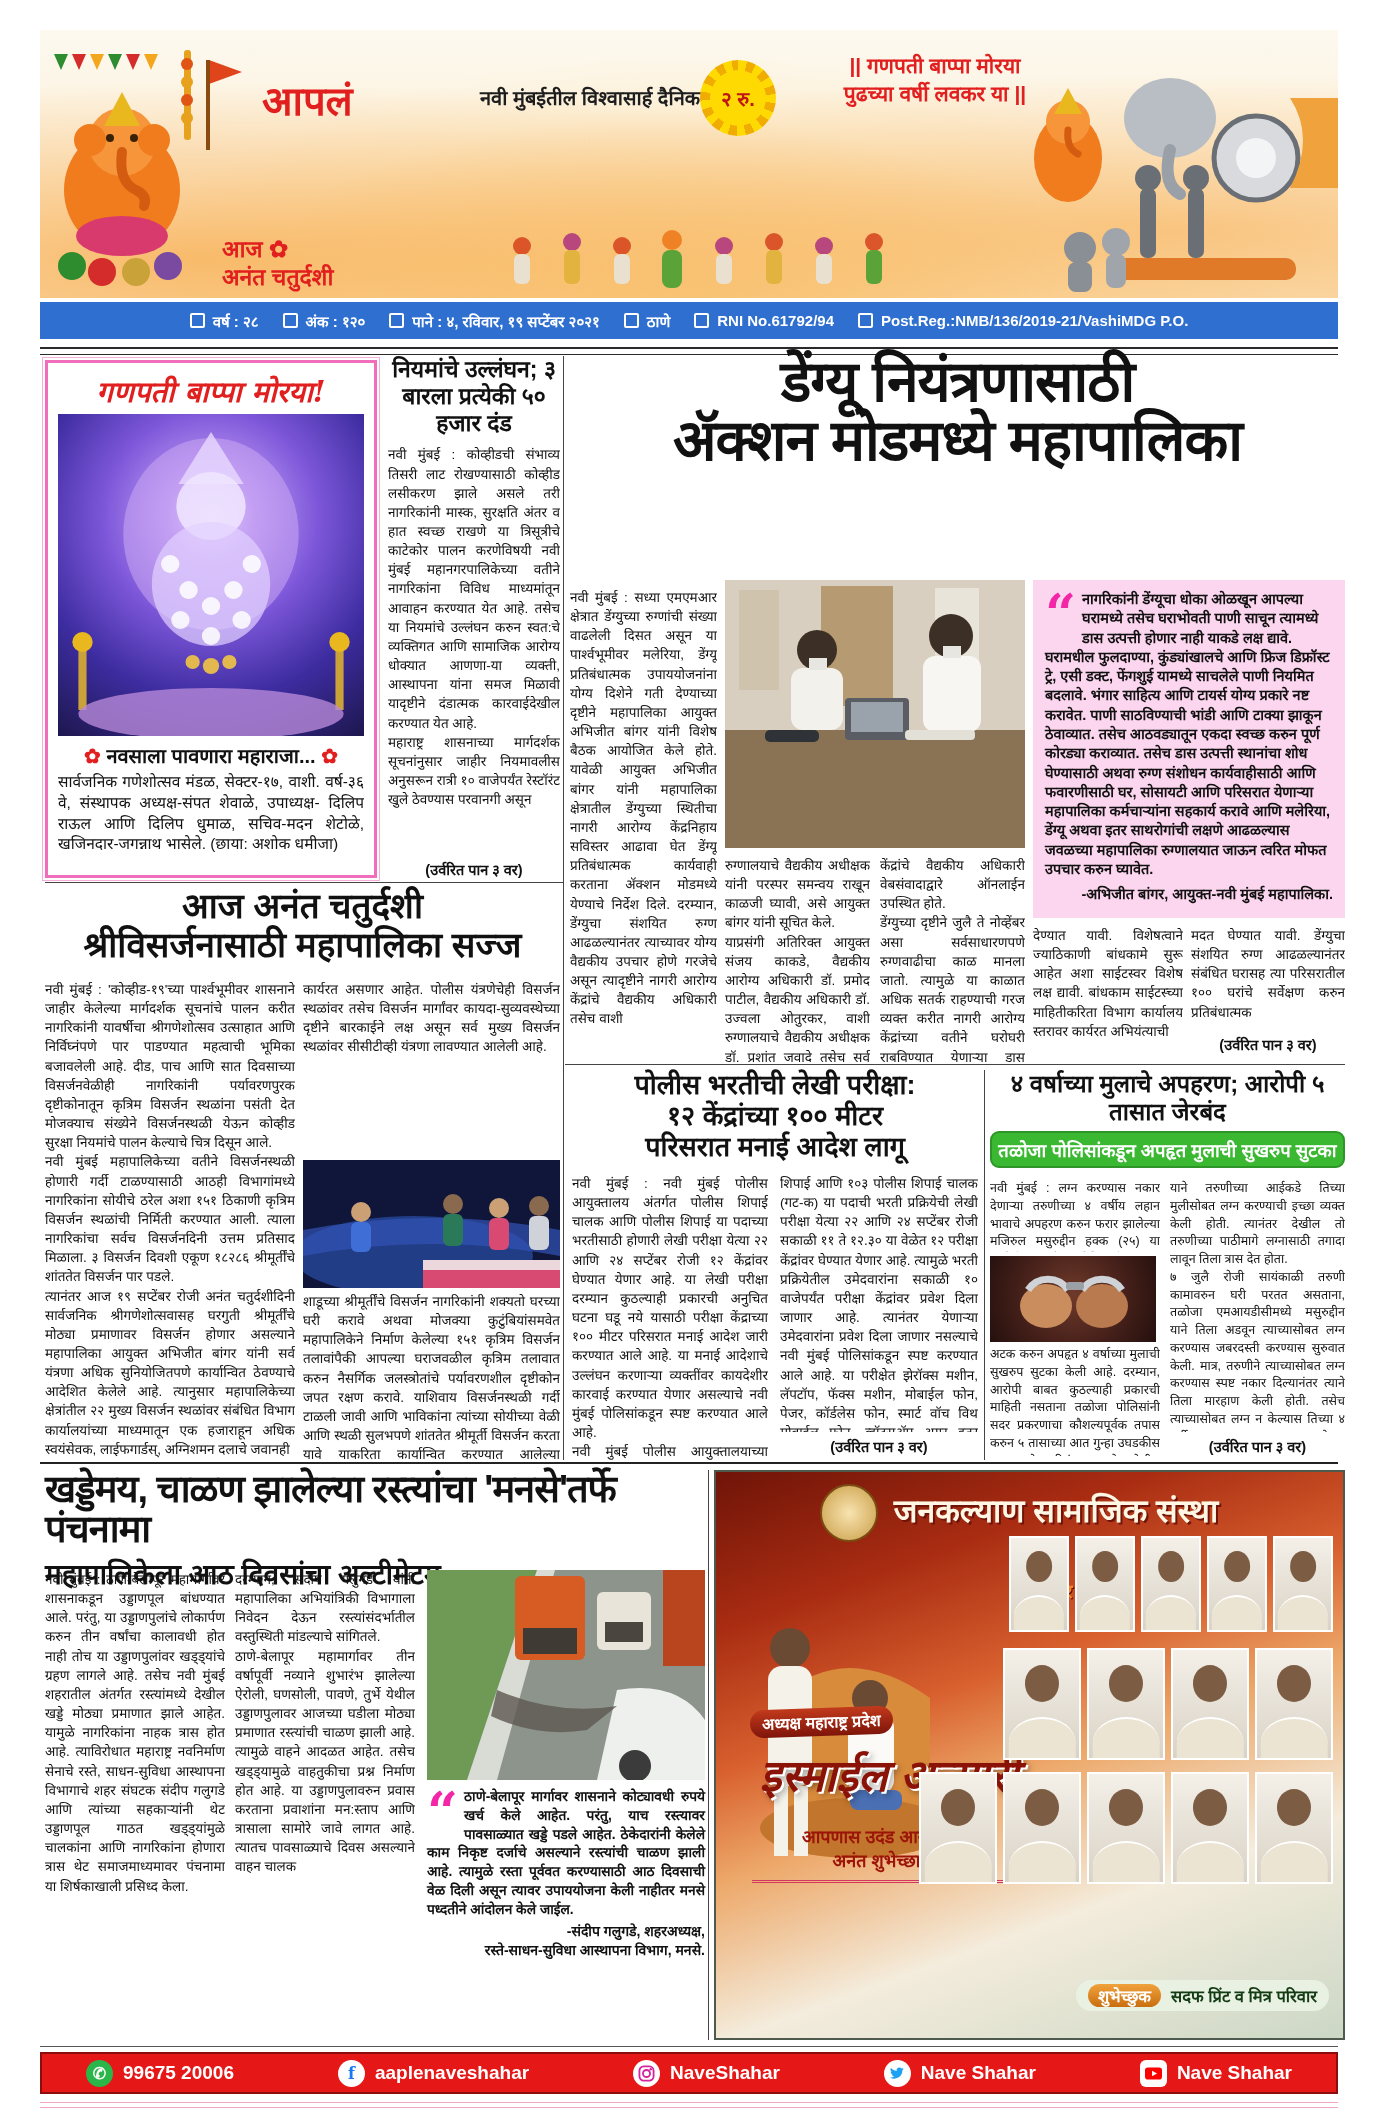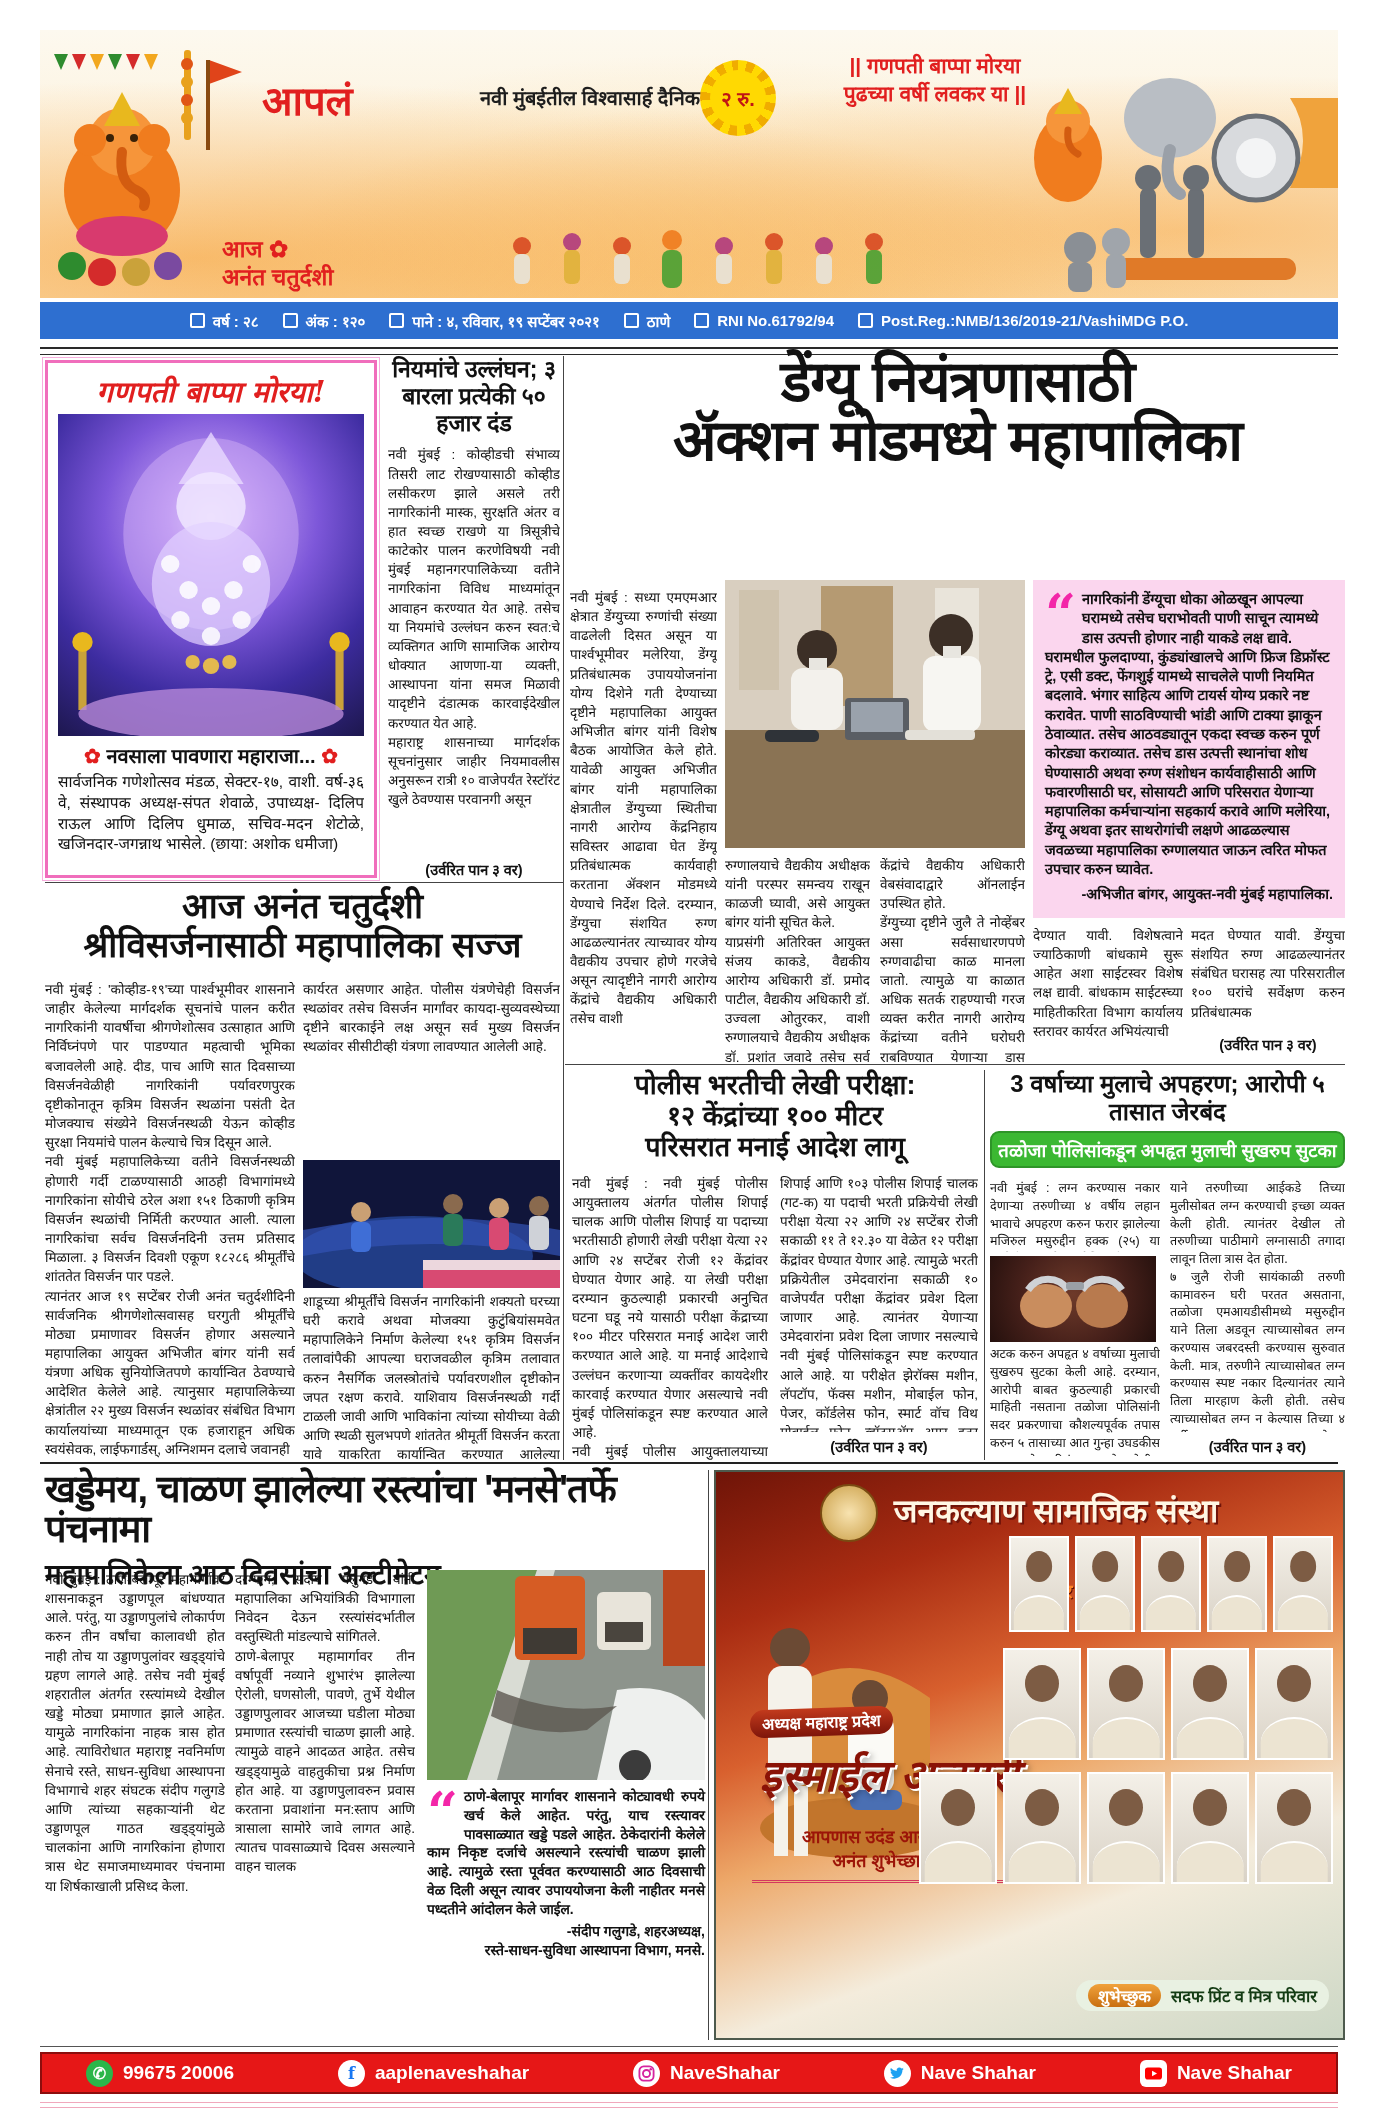--- a/index.html
+++ b/index.html
@@ -422,21 +422,21 @@
 नवी मुंबई पोलीस आयुक्तालयाच्या आस्थापनेवर रिक्त असलेल्या ६१ पोलीस</div>
     <div class="abs p-c2">
       <div class="bodytxt" style="height:258px;">शिपाई आणि १०३ पोलीस शिपाई चालक (गट-क) या पदाची भरती प्रक्रियेची लेखी परीक्षा येत्या २२ आणि २४ सप्टेंबर रोजी सकाळी ११ ते १२.३० या वेळेत १२ परीक्षा केंद्रांवर घेण्यात येणार आहे. त्यामुळे भरती प्रक्रियेतील उमेदवारांना सकाळी १० वाजेपर्यंत परीक्षा केंद्रांवर प्रवेश दिला जाणार आहे. त्यानंतर येणाऱ्या उमेदवारांना प्रवेश दिला जाणार नसल्याचे नवी मुंबई पोलिसांकडून स्पष्ट करण्यात आले आहे. या परीक्षेत झेरॉक्स मशीन, लॅपटॉप, फॅक्स मशीन, मोबाईल फोन, पेजर, कॉर्डलेस फोन, स्मार्ट वॉच विथ मोबाईल फोन, व्हॉटस्ॲप अगर इतर कोणतेही संदेशवाहक यंत्र</div>
       <div class="cont">(उर्वरित पान ३ वर)</div>
     </div>
   </div>
 
   <div class="abs vr vr-mid"></div>
 
   <div class="abs kidnap">
-    <h2 class="k-head">3 वर्षाच्या मुलाचे अपहरण; आरोपी ५ तासात जेरबंद</h2>
+    <h2 class="k-head">४ वर्षाच्या मुलाचे अपहरण; आरोपी ५ तासात जेरबंद</h2>
     <div class="k-green">तळोजा पोलिसांकडून अपहृत मुलाची सुखरुप सुटका</div>
     <div class="abs k-c1">
       <div class="bodytxt" style="height:72px;">नवी मुंबई : लग्न करण्यास नकार देणाऱ्या तरुणीच्या ४ वर्षीय लहान भावाचे अपहरण करुन फरार झालेल्या मजिरुल मसुरुद्दीन हक्क (२५) या आरोपीला तळोजा पोलिसांनी अवघ्या ५ तासात</div>
       <div class="k-photo">
         <svg width="100%" height="100%" viewBox="0 0 166 86" preserveAspectRatio="none">
           <rect width="166" height="86" fill="none"></rect>
           <ellipse cx="56" cy="50" rx="26" ry="22" fill="#c98d5e"></ellipse>
           <ellipse cx="112" cy="50" rx="26" ry="22" fill="#b87a4e"></ellipse>
           <path d="M38 34 A24 24 0 0 1 78 34" stroke="#cfd2d6" stroke-width="7" fill="none"></path>
           <path d="M92 34 A24 24 0 0 1 132 34" stroke="#cfd2d6" stroke-width="7" fill="none"></path>

